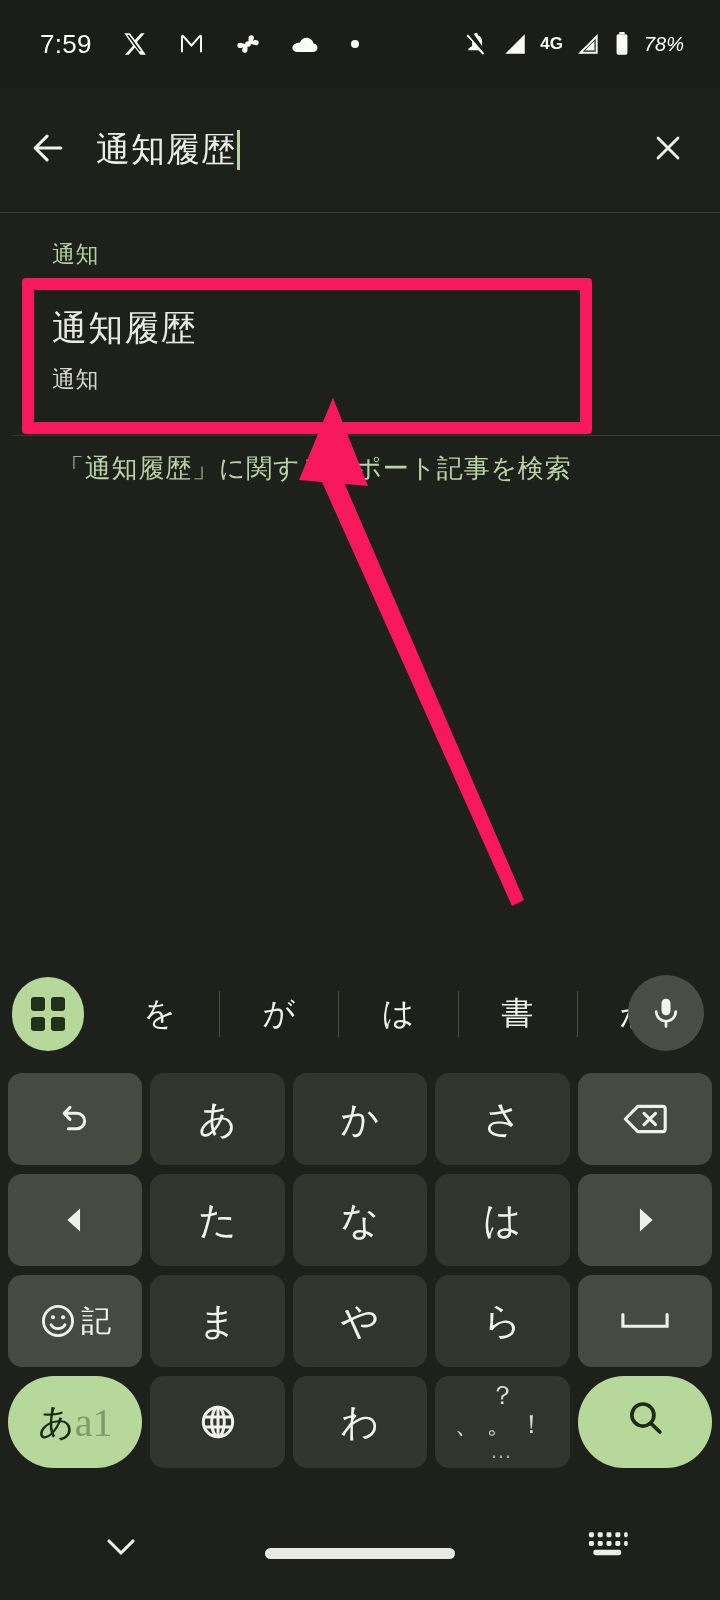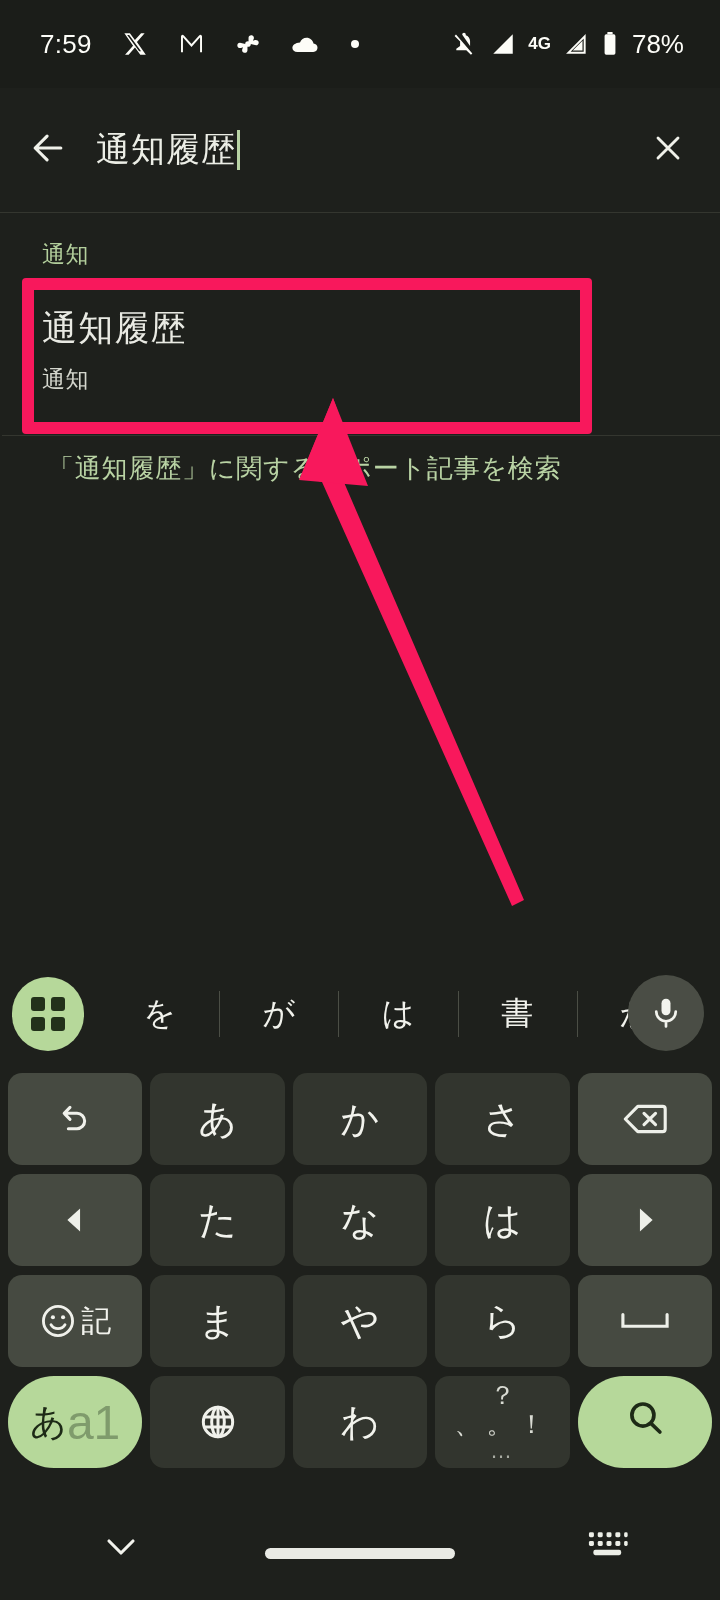--- a/index.html
+++ b/index.html
@@ -17,21 +17,21 @@
   
   #statusbar {
     position:absolute; top:0; left:0; width:720px; height:88px;
     background:#1b1d19;
     display:flex; align-items:center;
     padding:0 36px 0 40px;
   }
   #status-left { display:flex; align-items:center; gap:30px; }
   #status-right { display:flex; align-items:center; gap:11px; margin-left:auto; }
   .clock { color:#fdfdf8; font-size:26px; letter-spacing:.3px; }
-  .batt-txt { color:#fdfdf8; font-size:26px; margin-left:2px; }
+  .batt-txt { color:#fdfdf8; font-size:20px; margin-left:2px;font-style:italic; }
   .net-txt { color:#fdfdf8; font-size:17px; font-weight:600; }
   .sicon { display:inline-block; line-height:0; }
 
   
   #searchbar {
     position:absolute; top:88px; left:0; width:720px; height:124px;
     background:#1e201c; display:flex; align-items:center;
   }
   #back-btn { width:96px; height:124px; display:flex; align-items:center; justify-content:center; }
   #query-wrap { flex:1; display:flex; align-items:center; height:124px; }
@@ -41,21 +41,21 @@
   }
   .caret {
     display:inline-block; width:3px; height:40px; background:#b8d4a4;
     margin-left:1px; vertical-align:-6px;
   }
   #clear-btn { width:104px; height:124px; display:flex; align-items:center; justify-content:center; }
 
   .divider { position:absolute; left:0; width:720px; height:1px; background:#34362f; }
 
   
-  #results { position:absolute; top:213px; left:2px; width:646px; }
+  #results { position:absolute; top:213px; left:12px; width:646px; }
   .section-head {
     color:#b3cf9c; font-size:23px; padding:26px 0 16px 40px; letter-spacing:.6px;
   }
   .result-row { padding:22px 40px 26px 40px; }
   .result-title { color:#e9eae3; font-size:35px; letter-spacing:1.2px; line-height:1.15; }
   .result-sub { color:#d4d6cd; font-size:23px; letter-spacing:.6px; margin-top:16px; }
   .websearch { color:#b9d3a4; font-size:26px; padding:30px 0 0 46px; letter-spacing:.8px; }
 
   
   #highlight-box {
@@ -92,21 +92,21 @@
   .key {
     flex:1; height:92px; border-radius:14px; background:#32352e;
     display:flex; align-items:center; justify-content:center;
     color:#f2f3ed; font-size:38px; position:relative;
   }
   .key.fn { background:#464a41; }
   .key.accent { background:#b6d89a; color:#1d2a16; }
   .key.round { border-radius:48px; }
   .key .sm { font-size:30px; }
   .key .ko-a { font-size:36px; color:#1d2a16; }
-  .key .ko-b { font-size:48px; color:#7f9b6c; }
+  .key .ko-b { font-size:40px; color:#7f9b6c;font-family:Liberation Serif, serif; }
   .emoji-key { display:flex; align-items:center; gap:4px; }
   .punct {
     display:flex; flex-direction:column; align-items:center; justify-content:center;
     line-height:1; gap:3px;
   }
   .punct .top { font-size:26px; color:#d9dbd3; }
   .punct .mid { font-size:26px; color:#d9dbd3; letter-spacing:6px; }
   .punct .bot { font-size:22px; color:#a8aba2; letter-spacing:3px; }
 
   

